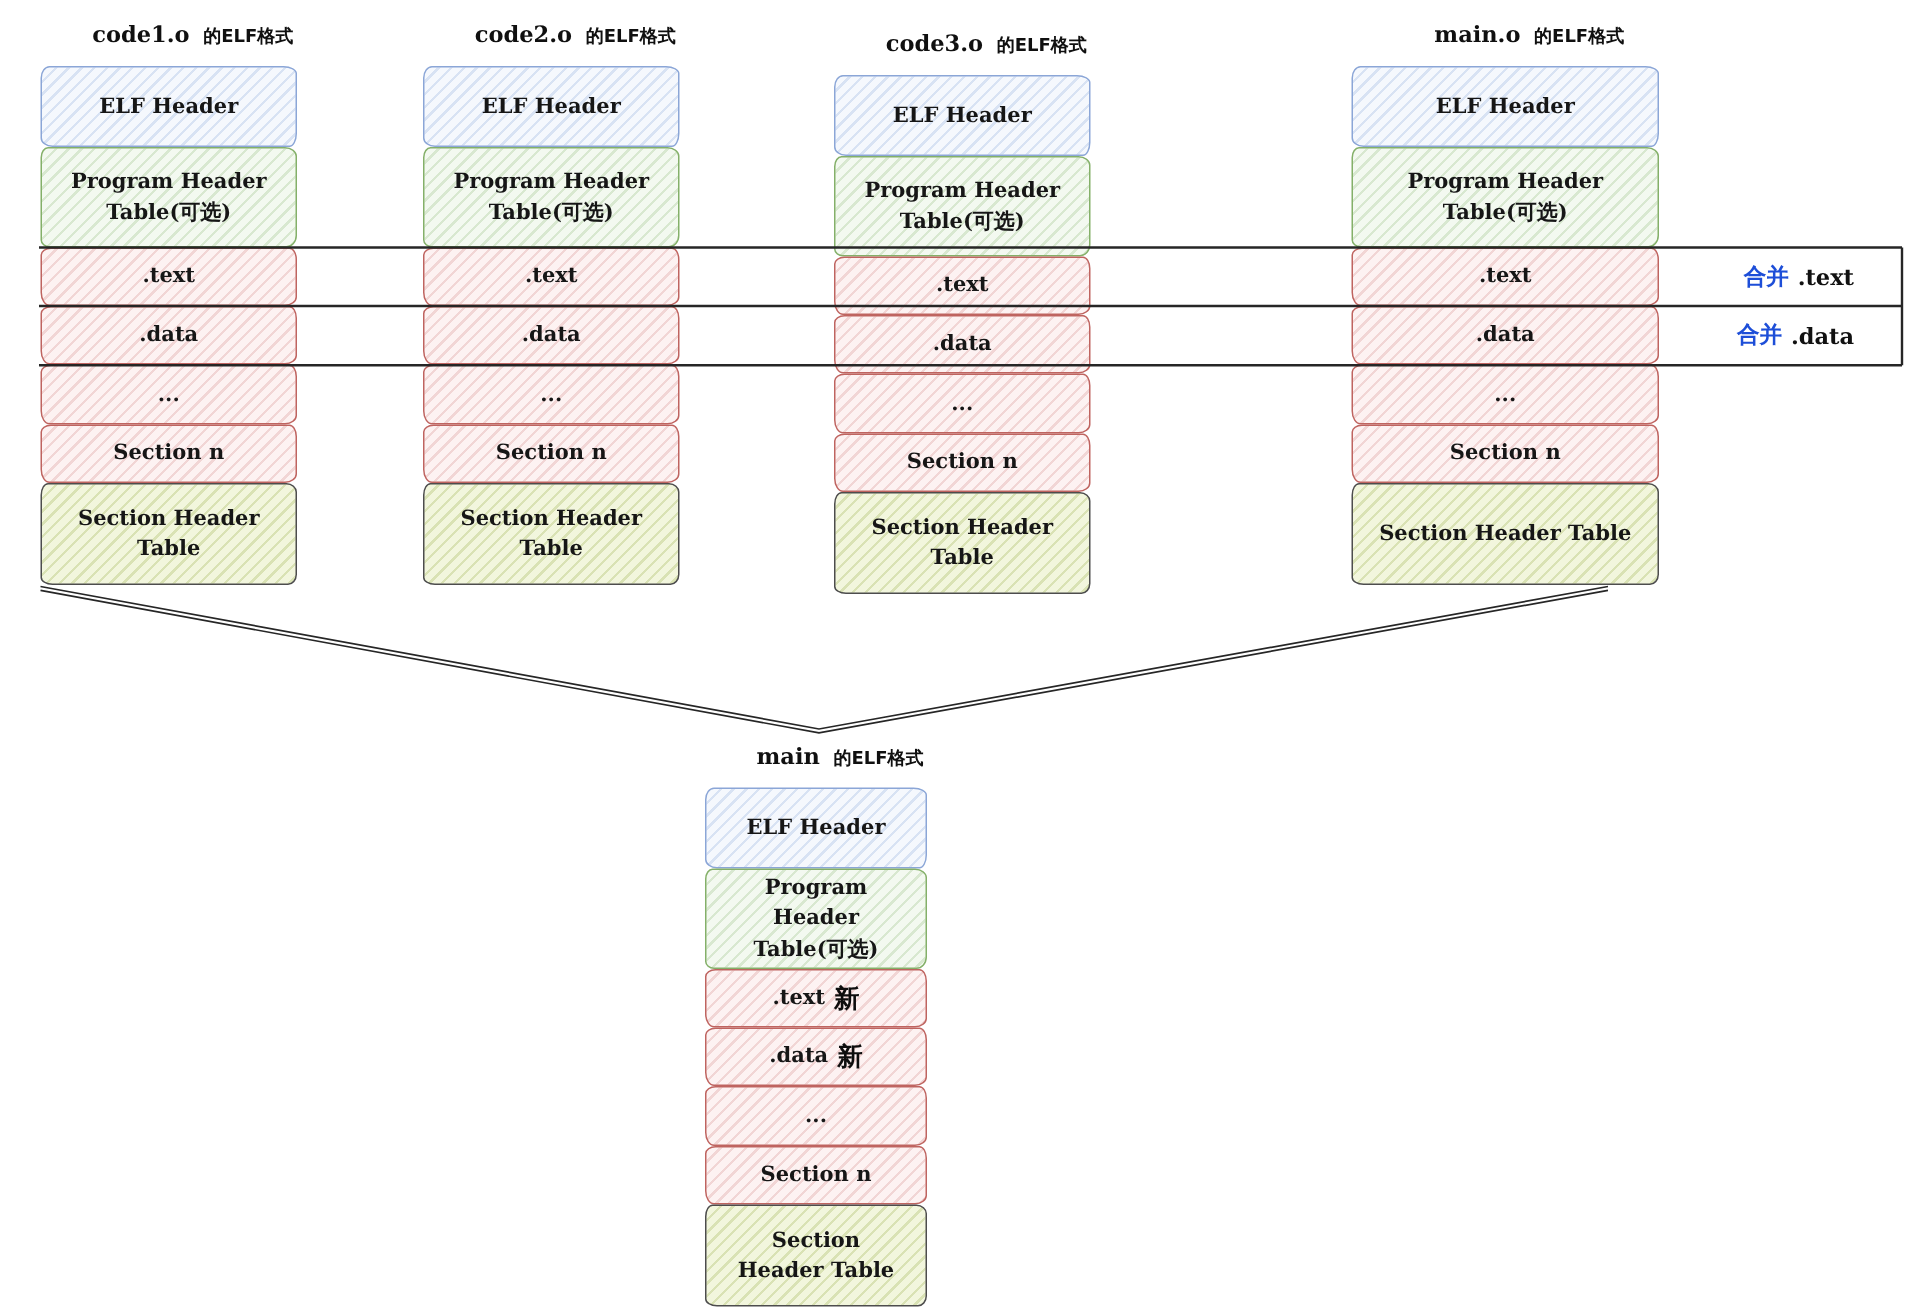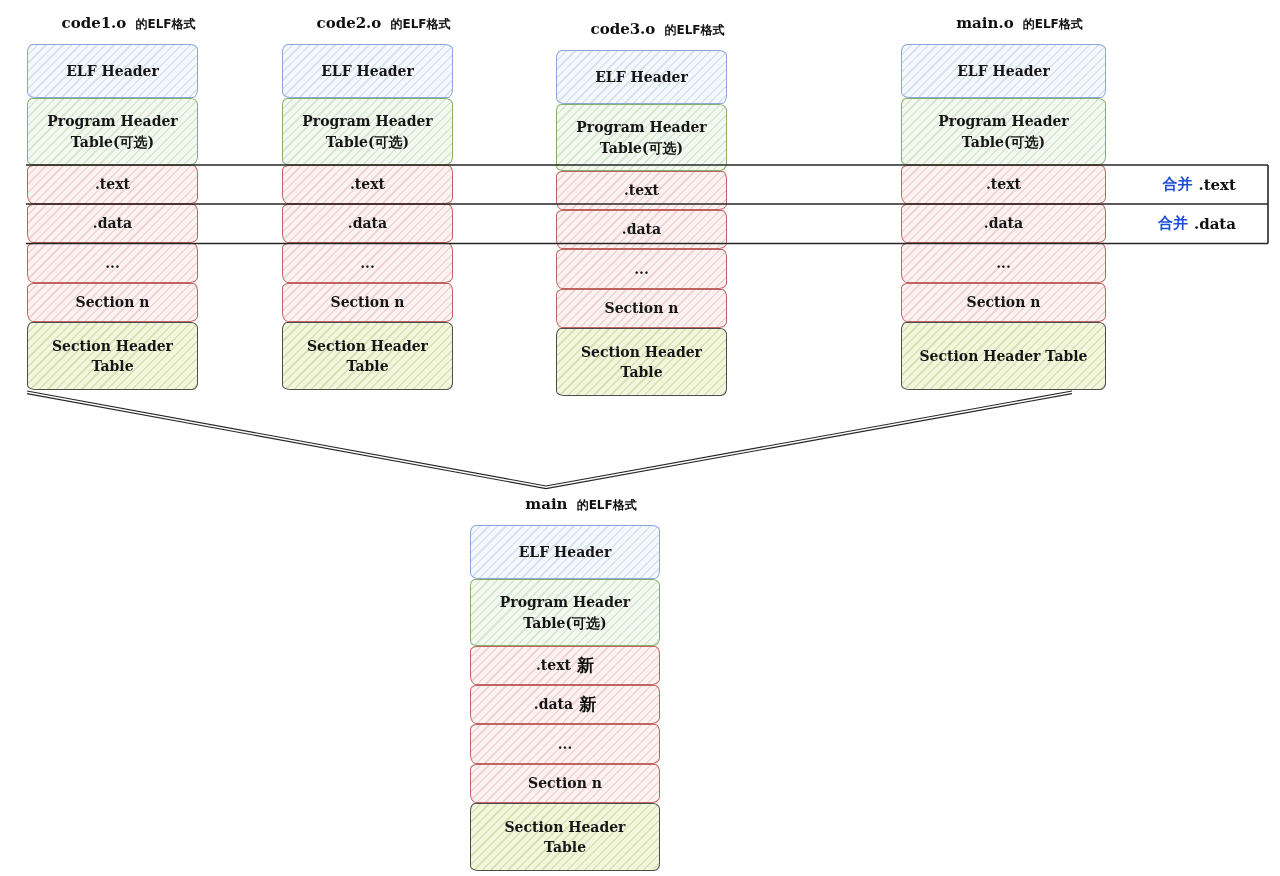--- a/index.html
+++ b/index.html
@@ -224,21 +224,21 @@
       <div class="box t-sec" style="height: 40px;">
         <span class="box-label">...</span>
       </div>
       <div class="box t-sec" style="height: 39px;">
         <span class="box-label">Section n</span>
       </div>
       <div class="box t-sht" style="height: 68px;">
         <span class="box-label">Section Header Table</span>
       </div>
     </div>
-    <div class="col" style="left: 470px; top: 525px; width: 190px;">
+    <div class="col" style="left: 470px; top: 525px; width: 148px;">
     <div class="col-title">
       <span class="t-name">main</span>
       <span class="t-suffix">的ELF格式</span>
     </div>
   <div class="box t-elf" style="height: 54px;">
         <span class="box-label">ELF Header</span>
       </div>
       <div class="box t-pht" style="height: 67px;">
         <span class="box-label">Program Header Table(可选)</span>
       </div>

